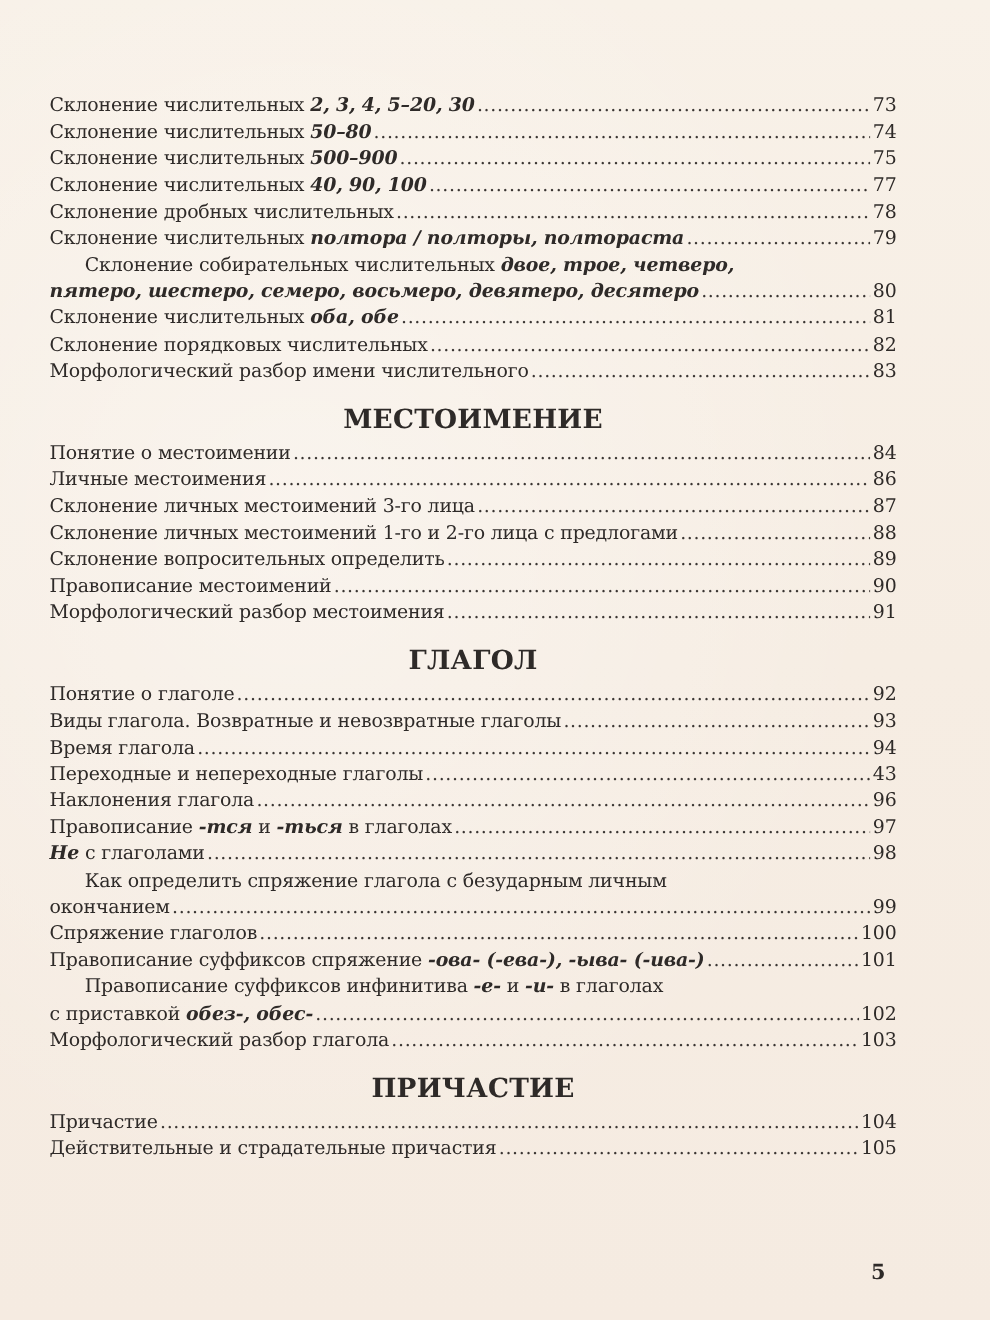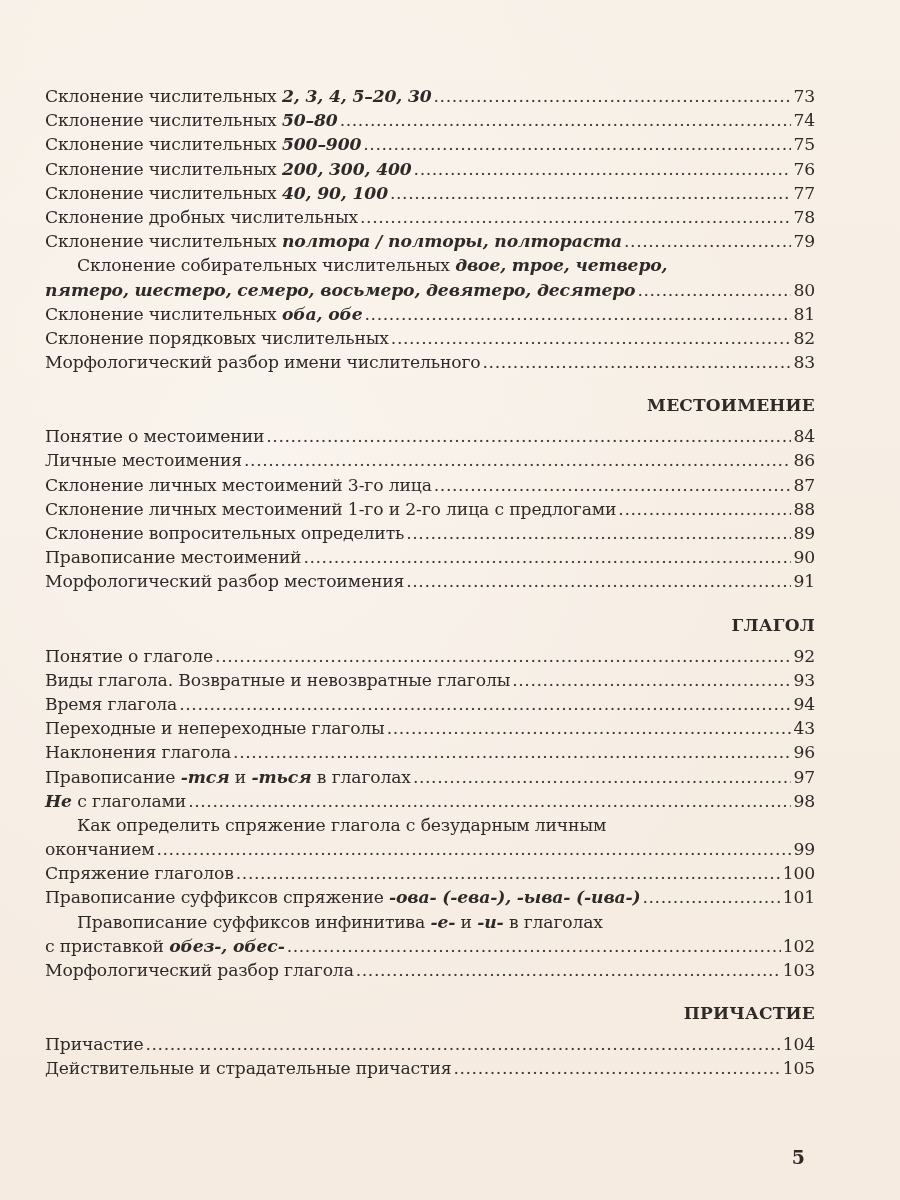--- a/index.html
+++ b/index.html
@@ -24,21 +24,21 @@
         linear-gradient(180deg, #f8f1e8 0%, #f6ede3 50%, #f5ebe1 100%);
     }
     .toc {
       position: absolute;
       left: 45px;
       top: 84px;
       width: 770px;
     }
     .row {
       display: flex;
-      align-items: flex-start;
+      align-items: flex-end;
       height: 24.2px;
       font-size: 17.2px;
       line-height: 24.2px;
       white-space: nowrap;
       letter-spacing: -0.15px;
     }
     .row .title {
       flex: 0 0 auto;
     }
     .row .title i, .row .title b {
@@ -57,23 +57,23 @@
     }
     .row .page-no {
       flex: 0 0 auto;
       text-align: right;
     }
     .row.cont {
       height: 24.2px;
       margin-left: 32px;
     }
     .section-heading {
-      text-align: right;
+      text-align: center;
       font-weight: bold;
-      font-size: 17px;
+      font-size: 24px;
       height: 38px;
       line-height: 38px;
       padding-top: 12px;
       letter-spacing: 0.2px;
     }
     .page-number {
       position: absolute;
       right: 95px;
       top: 1146px;
       font-size: 19px;
@@ -95,25 +95,20 @@
       <span class="title"><span>Склонение числительных </span><i>50–80</i></span>
       <span class="dots"></span>
       <span class="page-no">74</span>
     </div>
     <div class="row">
       <span class="title"><span>Склонение числительных </span><i>500–900</i></span>
       <span class="dots"></span>
       <span class="page-no">75</span>
     </div>
     <div class="row">
-      <span class="title"><span>Склонение числительных </span><i>200, 300, 400</i></span>
-      <span class="dots"></span>
-      <span class="page-no">76</span>
-    </div>
-    <div class="row">
       <span class="title"><span>Склонение числительных </span><i>40, 90, 100</i></span>
       <span class="dots"></span>
       <span class="page-no">77</span>
     </div>
     <div class="row">
       <span class="title"><span>Склонение дробных числительных</span></span>
       <span class="dots"></span>
       <span class="page-no">78</span>
     </div>
     <div class="row">

